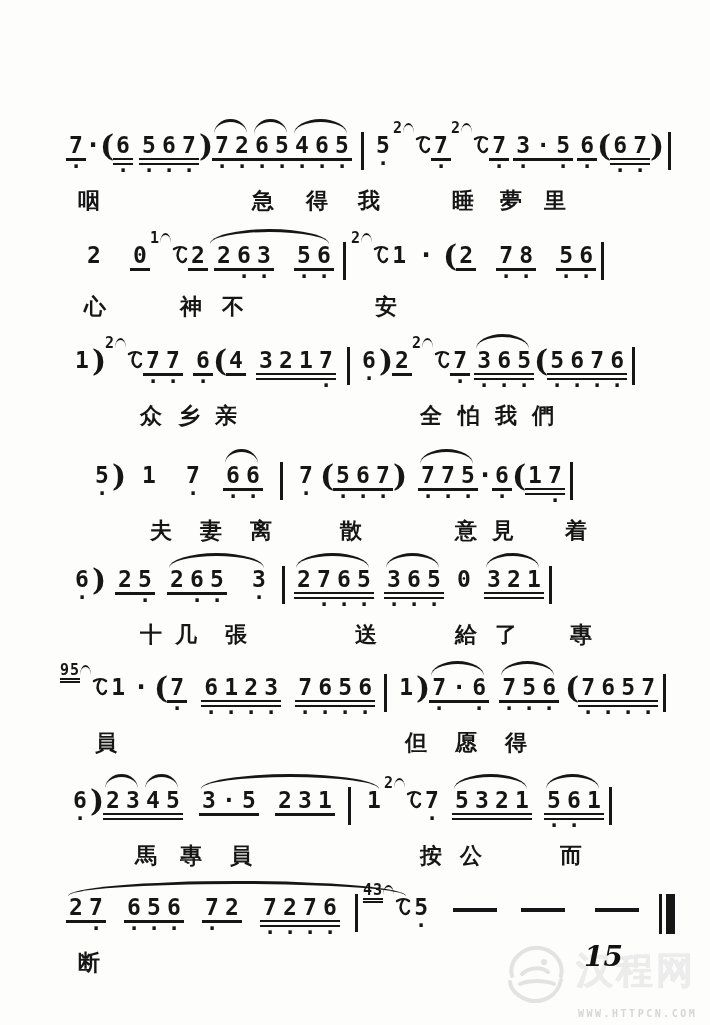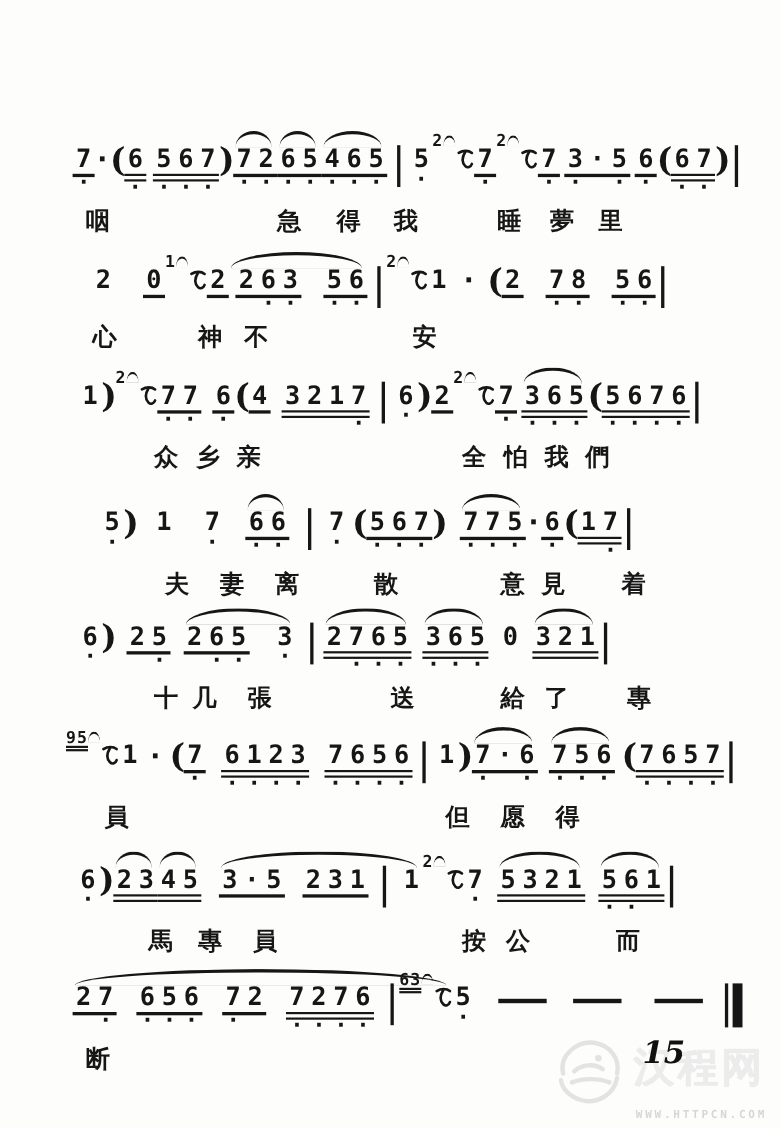--- a/index.html
+++ b/index.html
@@ -1120,21 +1120,21 @@
             <span class="dots">
               <span class="dch">·</span>
               <span class="dch">·</span>
               <span class="dch">·</span>
               <span class="dch">·</span>
             </span>
           </span>
           <span class="sp" style="width: 10px;"></span>
           <span class="bar"></span>
           <span class="gracewrap">
-            <span class="gnum u2">63</span>
+            <span class="gnum u2">43</span>
             <span class="gtie"></span>
           </span>
           <span class="orn"><svg width="16" height="20" viewBox="0 0 16 20">
               <g fill="none" stroke="#161616" stroke-width="2.4" stroke-linecap="round">
                 <path d="M2 4 C6 1.5, 11 1.5, 14 4"></path>
                 <path d="M8 3 C5 8, 5 13, 8 16 C10 18, 13 17, 14 14"></path>
               </g>
             </svg></span>
         </span>
         <span class="grp" style="display: inline-flex;">

